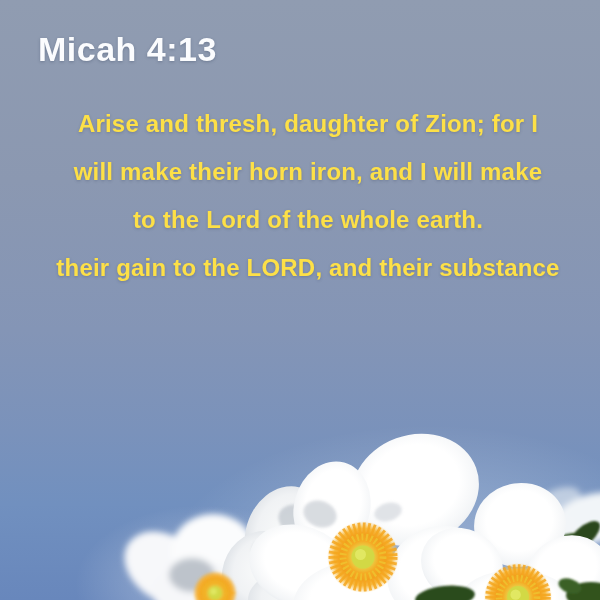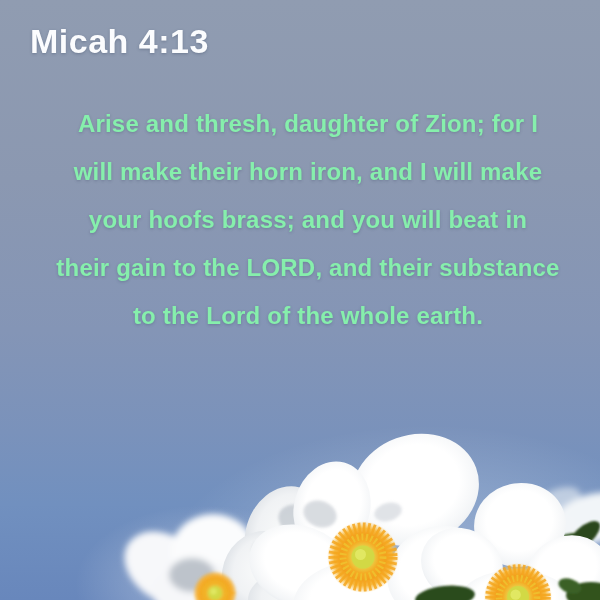--- a/index.html
+++ b/index.html
@@ -14,31 +14,31 @@
     background:linear-gradient(180deg,
       #909cb1 0%,
       #8b98b1 30%,
       #8495b6 55%,
       #7a92bb 72%,
       #7190bf 84%,
       #6887bc 100%);
   }
   .flowers{position:absolute;left:0;top:0;width:600px;height:600px;}
   .title{
-    position:absolute;left:22px;top:14px;margin:8px;
+    position:absolute;left:22px;top:14px;margin:16px;
     font-size:34px;font-weight:bold;letter-spacing:0.5px;
     color:#fbfcfe;
     text-shadow:0 1px 3px rgba(50,62,88,0.35);
   }
   .verse{
     position:absolute;left:16px;right:0;top:100px;
     text-align:center;
     font-size:24px;font-weight:bold;
     line-height:48px;
-    color:#86efac;
+    color:#fde047;
     letter-spacing:0.2px;
     text-shadow:0 1px 3px rgba(50,62,88,0.30);
   }
   .verse .line{white-space:nowrap;}
 </style>
 </head>
 <body>
 
 <div class="card">
   <div class="sky"></div>
@@ -154,17 +154,16 @@
       <ellipse cx="591" cy="595" rx="25" ry="13" fill="#33531f"></ellipse>
       <ellipse cx="570" cy="586" rx="12" ry="7" transform="rotate(20 570 586)" fill="#3a6026"></ellipse>
     </g>
   </svg>
 
   <h1 class="title">Micah 4:13</h1>
 
   <div class="verse">
     <div class="line">Arise and thresh, daughter of Zion; for I</div>
     <div class="line">will make their horn iron, and I will make</div>
-    <div class="line">your hoofs brass; and you will beat in</div>
+    <div class="line">to the Lord of the whole earth.</div>
     <div class="line">their gain to the LORD, and their substance</div>
-    <div class="line">to the Lord of the whole earth.</div>
   </div>
 </div>
 
 </body></html>

